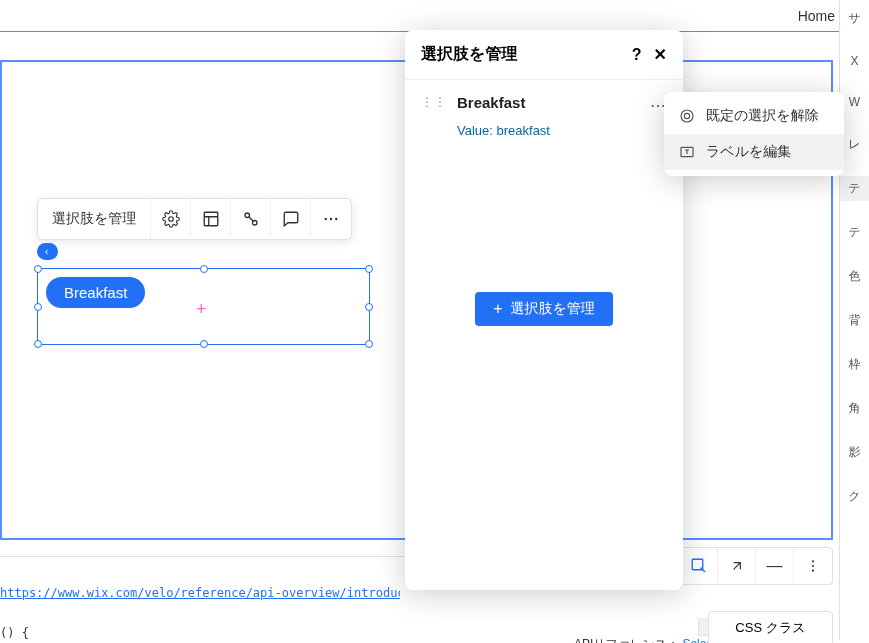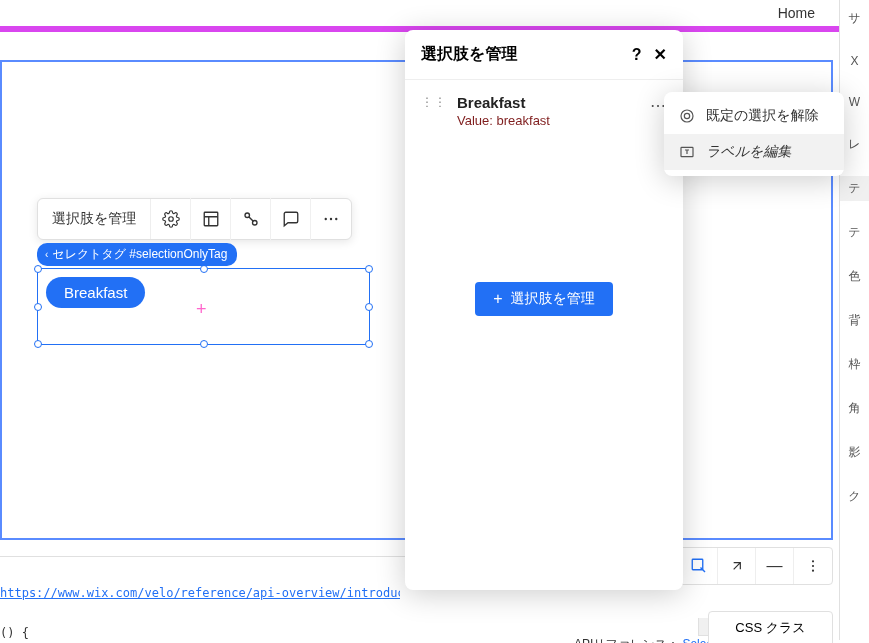--- a/index.html
+++ b/index.html
@@ -1,18 +1,18 @@
 <!DOCTYPE html>
 <html><head>
 <meta charset="utf-8">
 <style>
   * { box-sizing: border-box; margin: 0; padding: 0; }
   body { font-family: -apple-system, BlinkMacSystemFont, "Segoe UI", Helvetica, Arial, sans-serif; background: #fff; width: 869px; height: 643px; overflow: hidden; position: relative; font-size: 14px; }
 
-  .topbar { position: absolute; top: 0; left: 0; right: 0; height: 32px; border-bottom: 6px solid #d946ef; display: flex; align-items: center; justify-content: flex-end; padding-right: 44px; }
+  .topbar { position: absolute; top: 0; left: 0; right: 0; height: 32px; border-bottom: 1px solid #d946ef; display: flex; align-items: center; justify-content: flex-end; padding-right: 24px; }
   .topbar .home { font-size: 14px; color: #333; padding: 6px 10px; cursor: pointer; }
 
   .canvas-frame { position: absolute; left: 0; top: 60px; width: 833px; height: 480px; border: 2px solid #5a8bff; border-top-width:2px; }
 
   .floating-toolbar { position: absolute; left: 37px; top: 198px; background: #fff; border: 1px solid #e0e0e0; border-radius: 6px; box-shadow: 0 2px 10px rgba(0,0,0,0.1); display: flex; align-items: center; height: 42px; z-index: 5; }
   .floating-toolbar .tb-text { padding: 0 14px; font-size: 14px; color: #333; border-right: 1px solid #eee; height:100%; display:flex; align-items:center; cursor:pointer; }
   .floating-toolbar .tb-icon { width: 40px; height: 42px; display: flex; align-items: center; justify-content: center; color: #333; cursor:pointer; }
   .floating-toolbar .tb-icon:not(:last-child){ border-right:1px solid #f0f0f0; }
 
   .element-tag { position: absolute; left: 37px; top: 243px; background: #2270f5; color: #fff; font-size: 12px; padding: 3px 10px 3px 8px; border-radius: 10px; z-index:5; display:flex; align-items:center; gap:4px;}
@@ -34,29 +34,29 @@
 
   .modal { position: absolute; left: 405px; top: 30px; width: 278px; height: 560px; background: #fff; border-radius: 8px; box-shadow: 0 4px 30px rgba(0,0,0,0.2); z-index: 10; }
   .modal-head { display:flex; align-items:center; justify-content:space-between; padding: 14px 16px; border-bottom:1px solid #eee; }
   .modal-head .title { font-weight:700; font-size:16px; }
   .modal-head .actions { display:flex; gap:12px; align-items:center; }
   .modal-head .actions span { cursor:pointer; font-size:16px; font-weight:700; }
 
   .item-row { display:flex; align-items:flex-start; padding:14px 16px; gap:10px; }
   .drag-handle { color:#888; cursor:grab; letter-spacing:1px; line-height:1; padding-top:2px; font-size:12px;}
   .item-text .label { font-weight:700; font-size:15px; color:#222; }
-  .item-text .value { font-size:13px; color:#7f1d1d; margin-top:2px;text-align:center;}
+  .item-text .value { font-size:13px; color:#0369a1; margin-top:12px;text-align:center;}
   .item-more { margin-left:auto; color:#555; cursor:pointer; padding-top:2px; font-size:16px; letter-spacing:1px;}
 
   .add-btn { display:flex; align-items:center; justify-content:center; gap:8px; background:#2270f5; color:#fff; border:none; border-radius:4px; padding:8px 18px; font-size:14px; cursor:pointer; margin:140px auto 0; }
   .add-btn .plus { font-size:16px; font-weight:400; }
 
   .context-menu { position:absolute; left:664px; top:92px; width:180px; background:#fff; border-radius:8px; box-shadow:0 4px 30px rgba(0,0,0,0.2); z-index:20; padding:6px 0; }
   .ctx-item { display:flex; align-items:center; gap:10px; padding:9px 14px; font-size:14px; color:#333; cursor:pointer; }
-  .ctx-item.highlight { background:#f2f2f2;font-style:italic; }
+  .ctx-item.highlight { background:#f2f2f2; }
   .ctx-item .ico { width:18px; display:flex; align-items:center; justify-content:center; color:#555; }
 
   .rightpanel { position:absolute; right:0; top:0; width:30px; height:640px; border-left:1px solid #e0e0e0; background:#fff; z-index:2; display:flex; flex-direction:column; padding-top:6px; gap:19px; align-items:center; font-size:12px; color:#555; }
   .rightpanel .rp-item{ width:100%; text-align:center; padding:4px 0;}
   .rp-active { background:#f0f0f0; }
 
   .bottom-toolbar { position:absolute; right:36px; top:547px; display:flex; align-items:center; border:1px solid #e0e0e0; border-radius:4px; background:#fff; z-index:3; }
   .bt-btn { width:38px; height:36px; display:flex; align-items:center; justify-content:center; cursor:pointer; color:#333; font-size:16px;}
   .bt-btn:not(:last-child){ border-right:1px solid #eee; }
   .bt-btn.active { color:#2270f5; }
@@ -111,21 +111,20 @@
     <svg width="18" height="18" viewBox="0 0 24 24" fill="currentColor">
         <circle cx="5" cy="12" r="1.6"></circle>
         <circle cx="12" cy="12" r="1.6"></circle>
         <circle cx="19" cy="12" r="1.6"></circle>
       </svg>
   </div>
 </div>
 
 <div class="element-tag">
   <span class="caret">‹</span>
-  <span>セレクトタグ #selectionOnlyTag</span>
 </div>
 
 <div class="selected-box">
   <div class="tag-pill">Breakfast</div>
   <div class="plus-mark">+</div>
   <div class="handle tl"></div>
   <div class="handle tm"></div>
   <div class="handle tr"></div>
   <div class="handle ml"></div>
   <div class="handle mr"></div>

